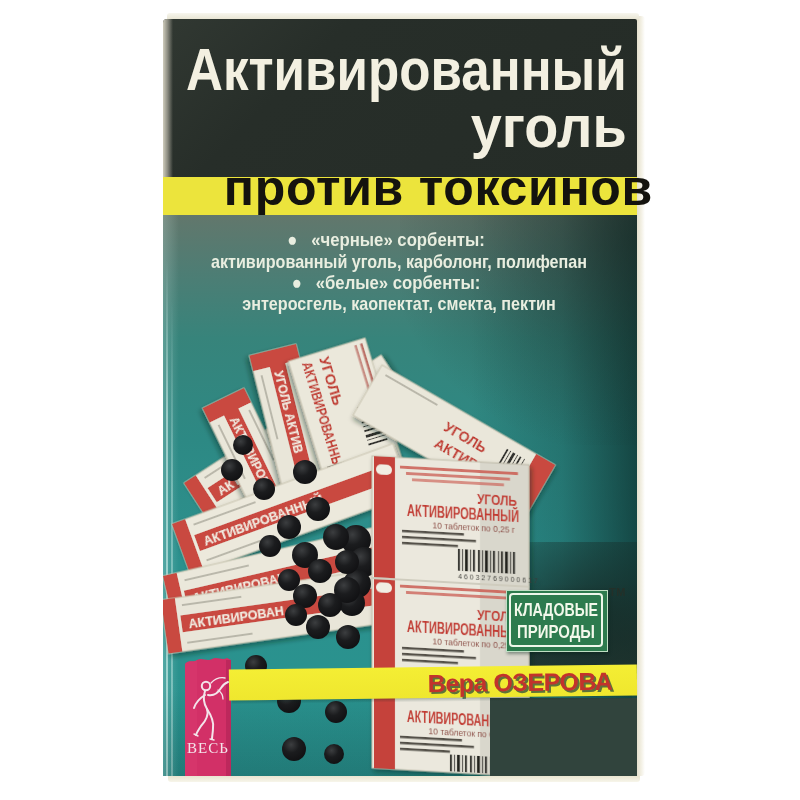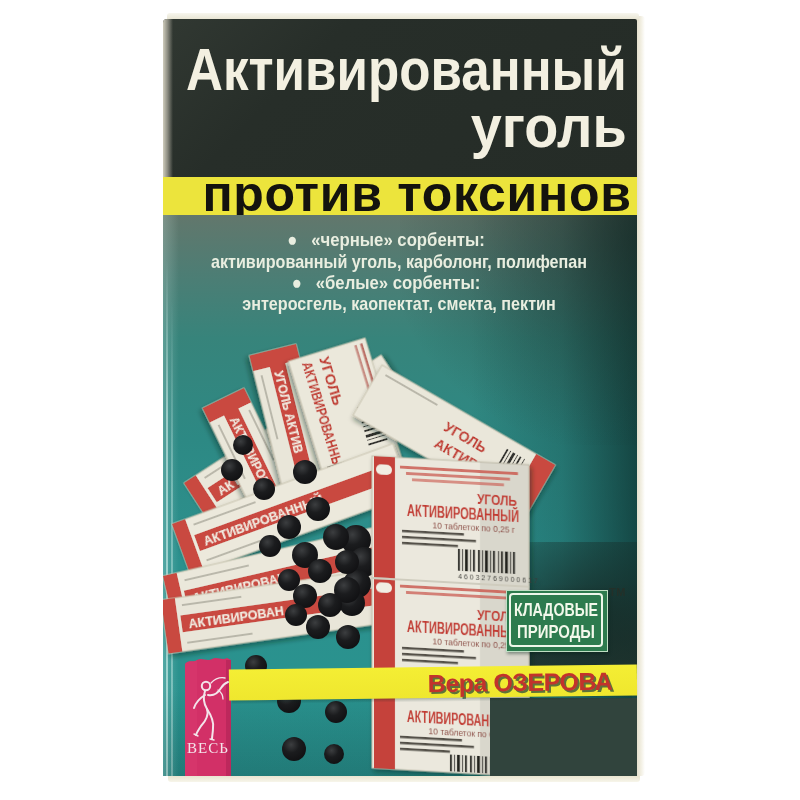--- a/index.html
+++ b/index.html
@@ -20,21 +20,21 @@
 <div class="abs" style="left:163px;top:19px;width:474px;height:158px;background:linear-gradient(135deg,#313832 0%,#272e29 30%,#252c27 100%);border-radius:4px 2px 0 0;"></div>
 
 <div class="abs" style="right:173px;top:40px;font-weight:bold;font-size:60px;line-height:60px;color:#f3f0e1;white-space:nowrap;transform:scaleX(0.853);transform-origin:right center;">Активированный</div>
 
 <div class="abs" style="right:173px;top:97px;font-weight:bold;font-size:60px;line-height:60px;color:#f3f0e1;white-space:nowrap;transform:scaleX(0.93);transform-origin:right center;">уголь</div>
 
 <div class="abs" style="left:163px;top:19px;width:10px;height:158px;background:linear-gradient(to right,#cfccbc 0%,#8d8d82 45%,rgba(40,46,42,0) 100%);border-radius:4px 0 0 0;"></div>
 
 <div class="abs" style="left:163px;top:177px;width:474px;height:38px;background:#ece43c;"></div>
 
-<div class="abs" style="left:181px;top:174px;width:472px;text-align:center;font-weight:bold;font-size:50px;line-height:40px;color:#14130e;letter-spacing:0.7px;">против токсинов</div>
+<div class="abs" style="left:181px;top:168px;width:472px;text-align:right;font-weight:bold;font-size:50px;line-height:40px;color:#14130e;letter-spacing:0.7px;">против токсинов</div>
 
 <div class="abs" style="left:163px;top:215px;width:474px;height:561px;background:linear-gradient(to bottom,#62776c 0%,#4e7d74 10%,#37847b 22%,#2d8984 40%,#2c918e 62%,#2a928e 82%,#278e8b 100%);"></div>
 
 <div class="abs" style="left:470px;top:215px;width:167px;height:561px;background:linear-gradient(to right,rgba(10,40,38,0) 0%,rgba(10,40,38,0.22) 55%,rgba(6,28,26,0.62) 100%);"></div>
 
 <div class="abs" style="left:520px;top:585px;width:117px;height:82px;background:linear-gradient(to bottom,rgba(30,48,43,0.03),rgba(34,52,46,0.75) 65%,rgba(36,54,48,0.9));"></div>
 
 <div class="abs" style="left:498px;top:542px;width:139px;height:128px;background:radial-gradient(ellipse at 68% 55%, rgba(22,42,38,0.85), rgba(22,42,38,0.35) 78%, rgba(22,42,38,0) 100%);"></div>
 
 <div class="abs" style="left:166px;top:260px;width:2px;height:516px;background:linear-gradient(to bottom,rgba(235,255,250,0),rgba(235,255,250,0.5) 30%,rgba(235,255,250,0.55));"></div>

